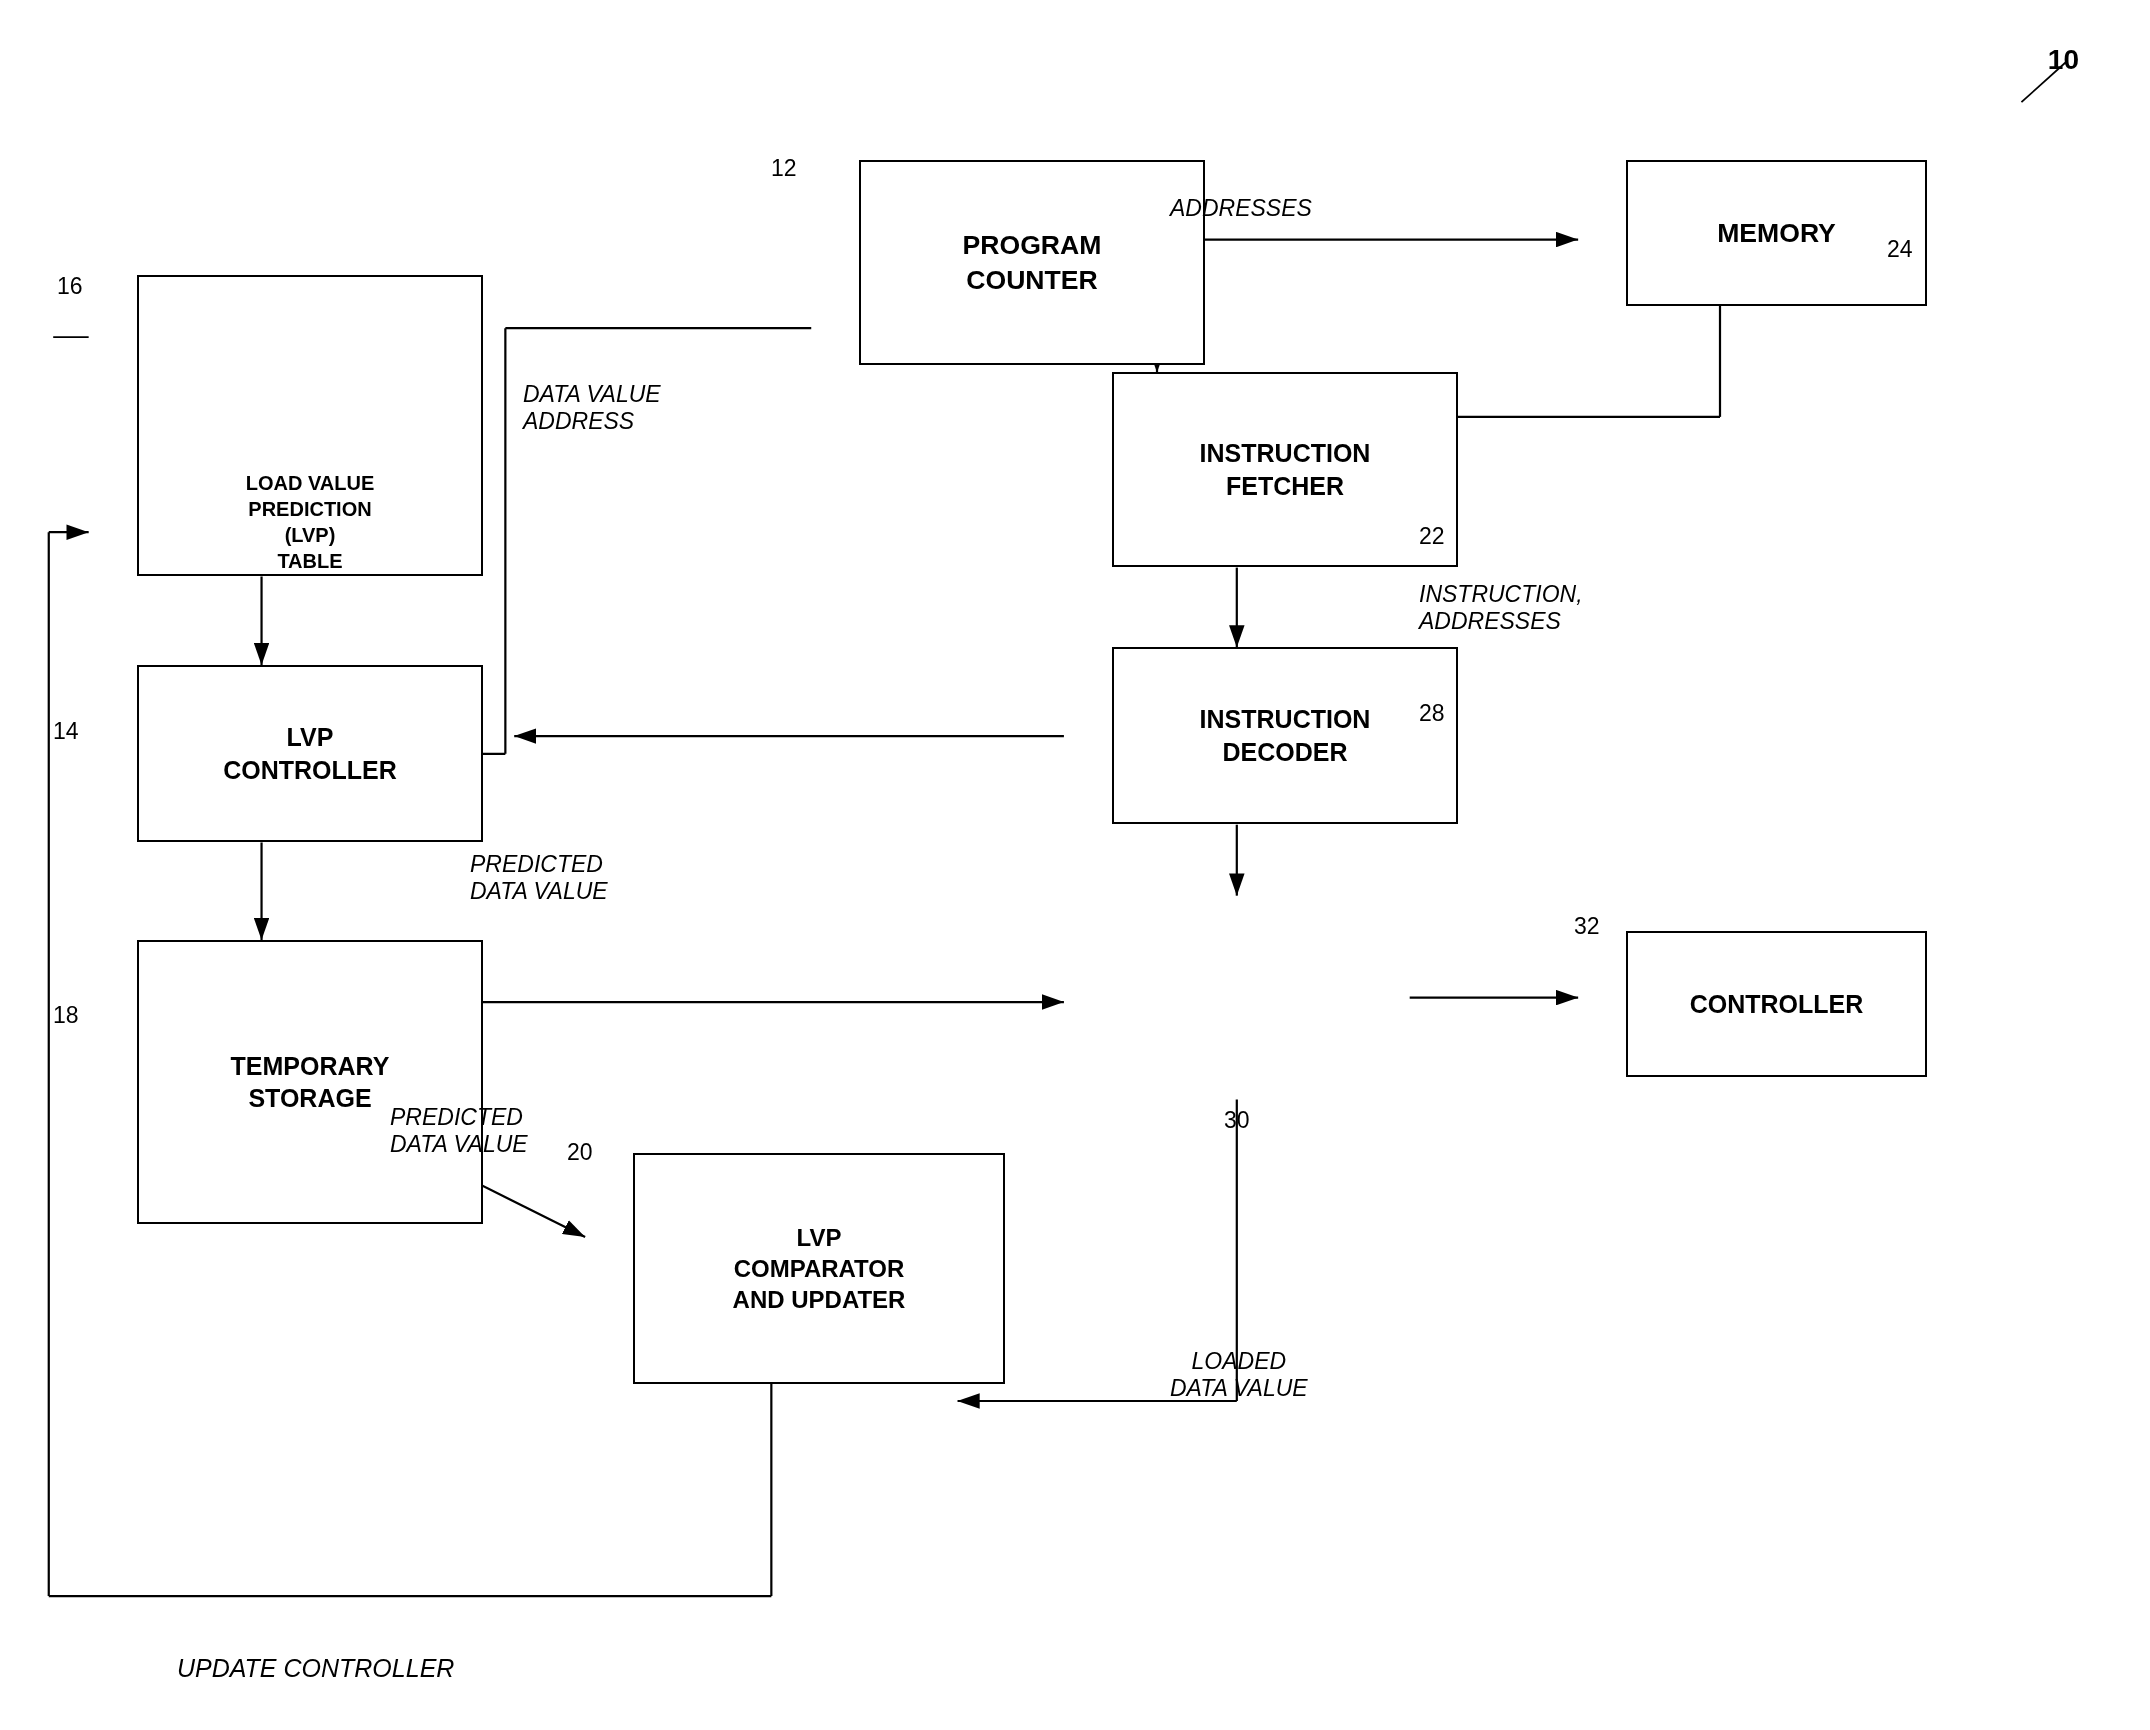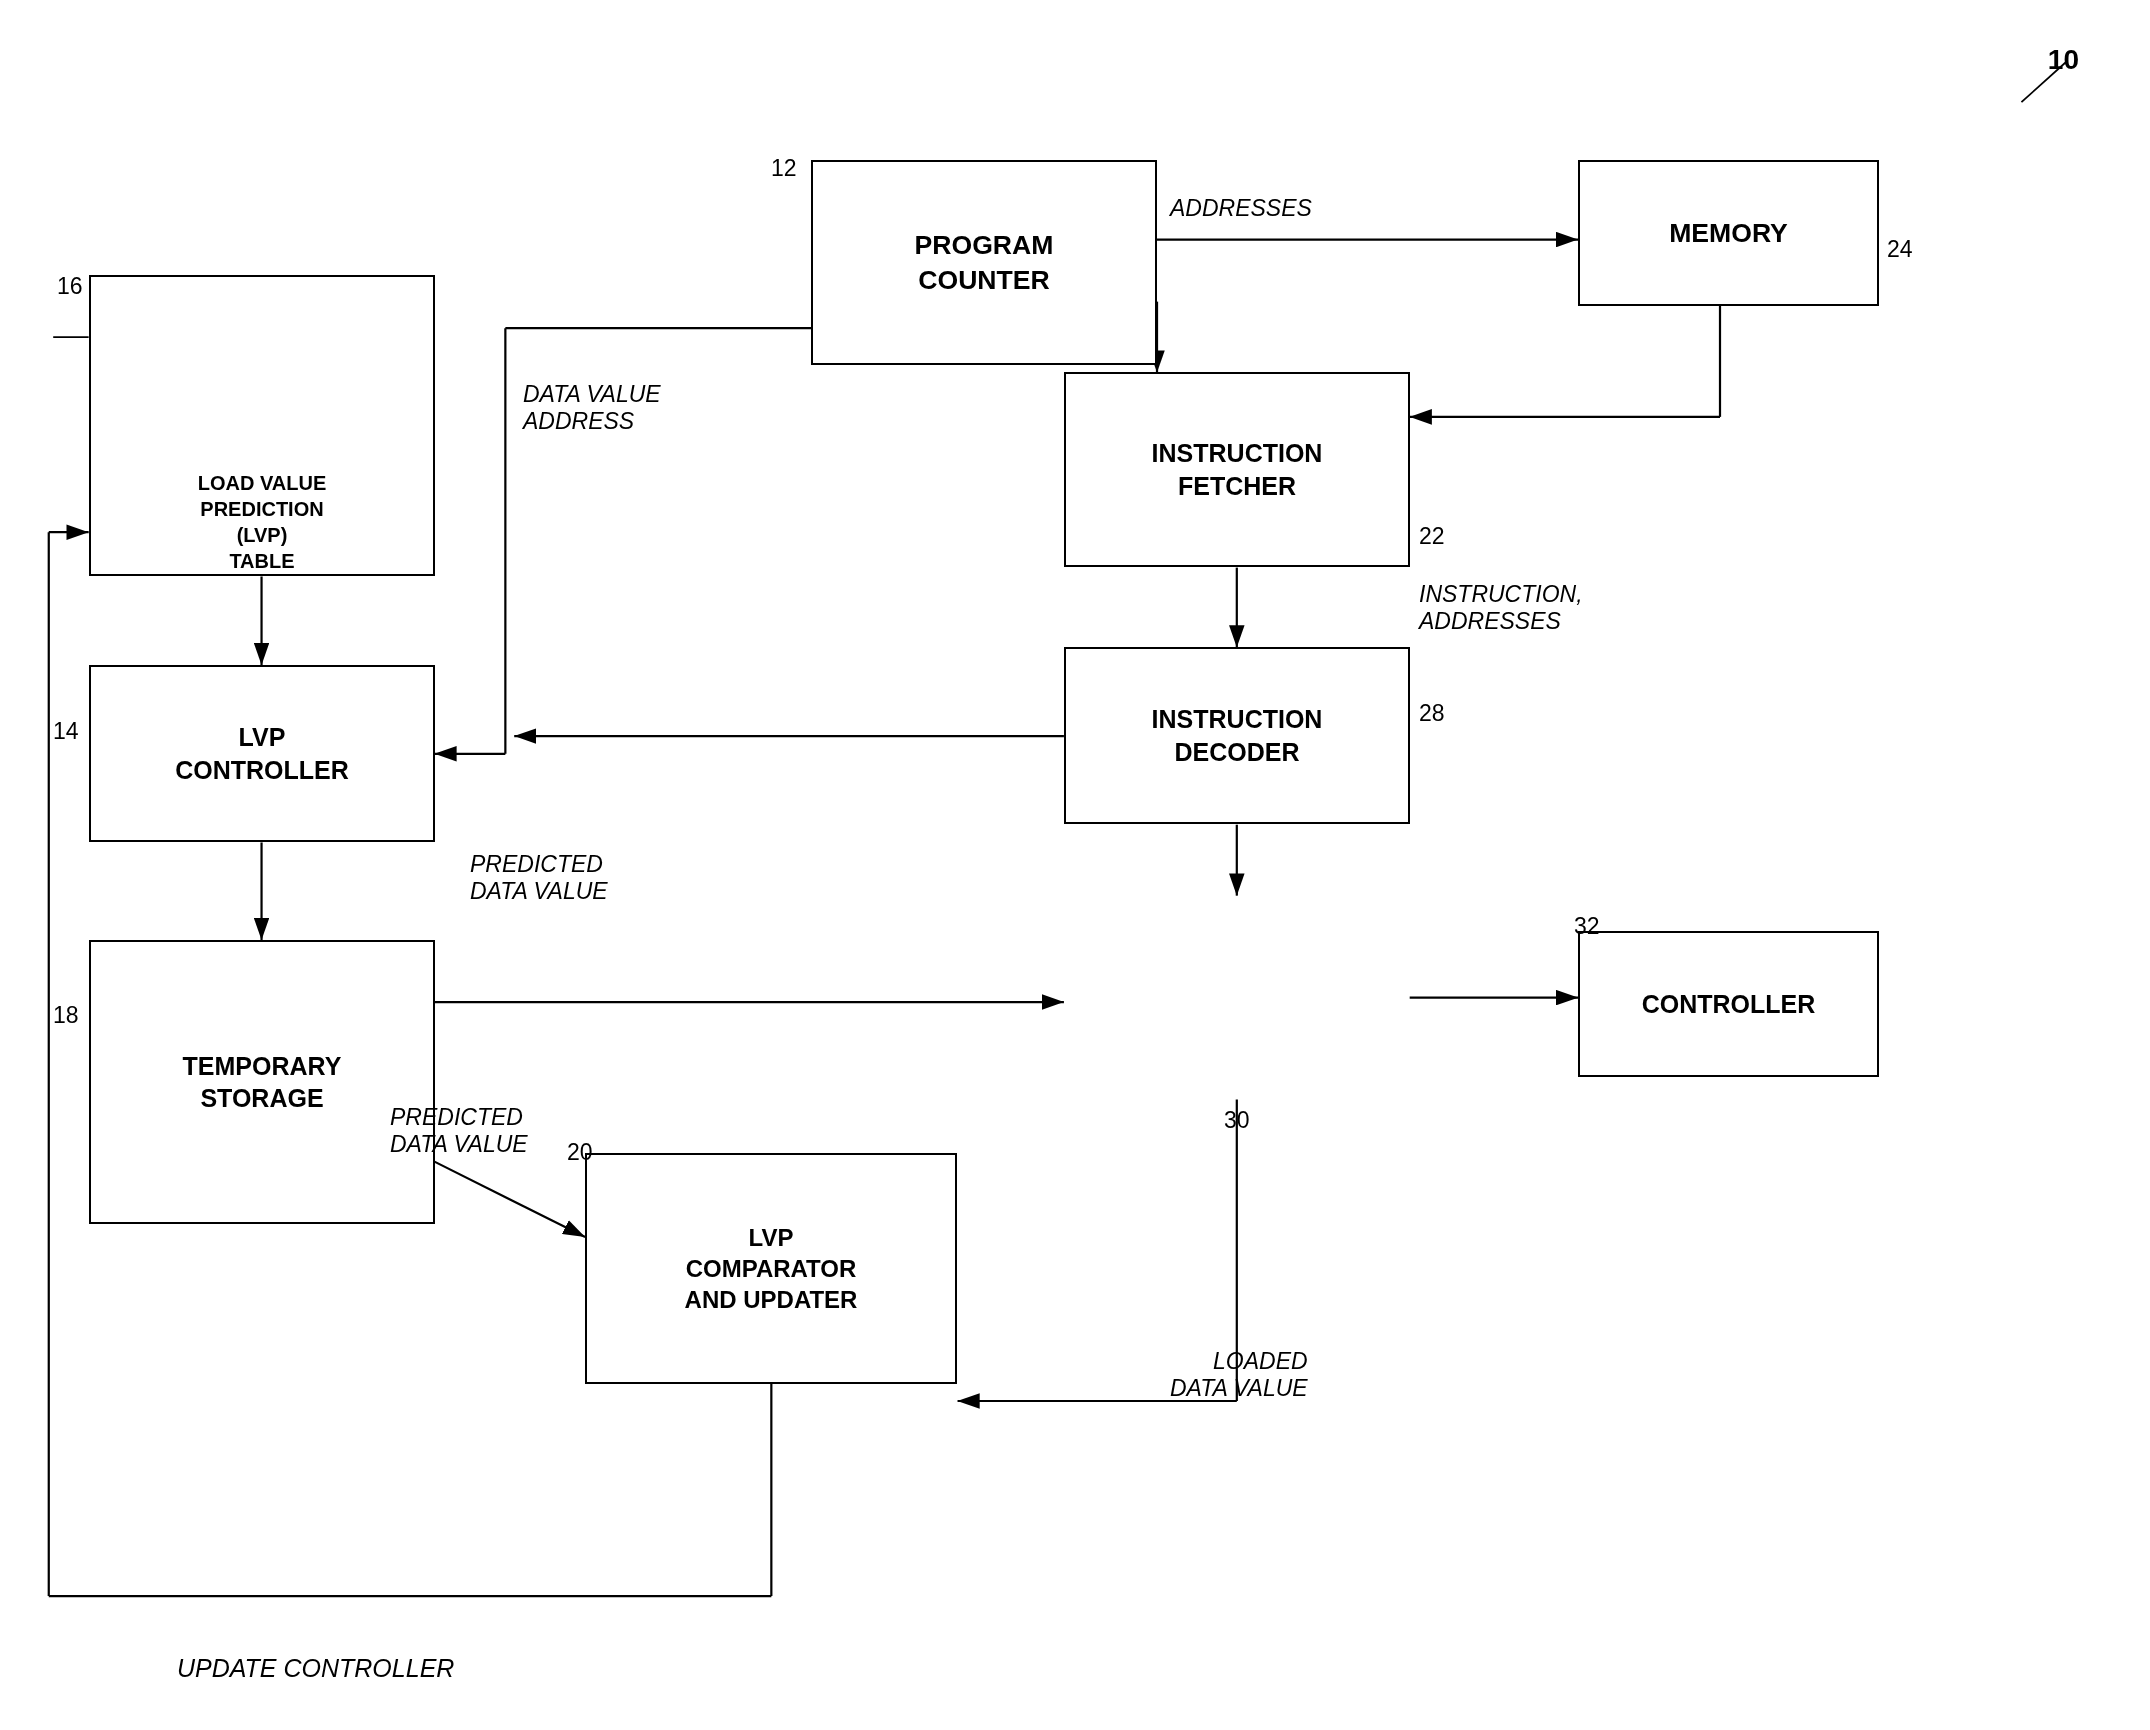--- a/index.html
+++ b/index.html
@@ -21,20 +21,21 @@
       position: absolute;
       border: 2.7px solid #000;
       background: #fff;
       display: flex;
       align-items: center;
       justify-content: center;
       text-align: center;
       font-size: 25px;
       font-weight: bold;
       line-height: 1.3;
+      margin-left: 48px;
     }
     .label {
       position: absolute;
       font-size: 23px;
       font-weight: normal;
       text-align: center;
       font-family: Arial, Helvetica, sans-serif;
       font-style: italic;
     }
     .ref-num {
@@ -169,18 +170,18 @@
   <div class="label" style="left:1170px; top:195px; font-size:23px;">ADDRESSES</div>
 
   <div class="label" style="left:523px; top:381px; font-size:23px; text-align:left;">DATA VALUE<br>ADDRESS</div>
 
   <div class="label" style="left:1419px; top:581px; font-size:23px; text-align:left;">INSTRUCTION,<br>ADDRESSES</div>
 
   <div class="label" style="left:470px; top:851px; font-size:23px; text-align:left;">PREDICTED<br>DATA VALUE</div>
 
   <div class="label" style="left:390px; top:1104px; font-size:23px; text-align:left;">PREDICTED<br>DATA VALUE</div>
 
-  <div class="label" style="left:1170px; top:1348px; font-size:23px; text-align:right;">LOADED<br>DATA VALUE</div>
+  <div class="label" style="left:1170px; top:1348px; font-size:23px; text-align:center;">LOADED<br>DATA VALUE</div>
 
   <div class="label" style="left:177px; top:1654px; font-size:25px; text-align:left;">UPDATE CONTROLLER</div>
 
 </div>
 
 
 </body></html>

